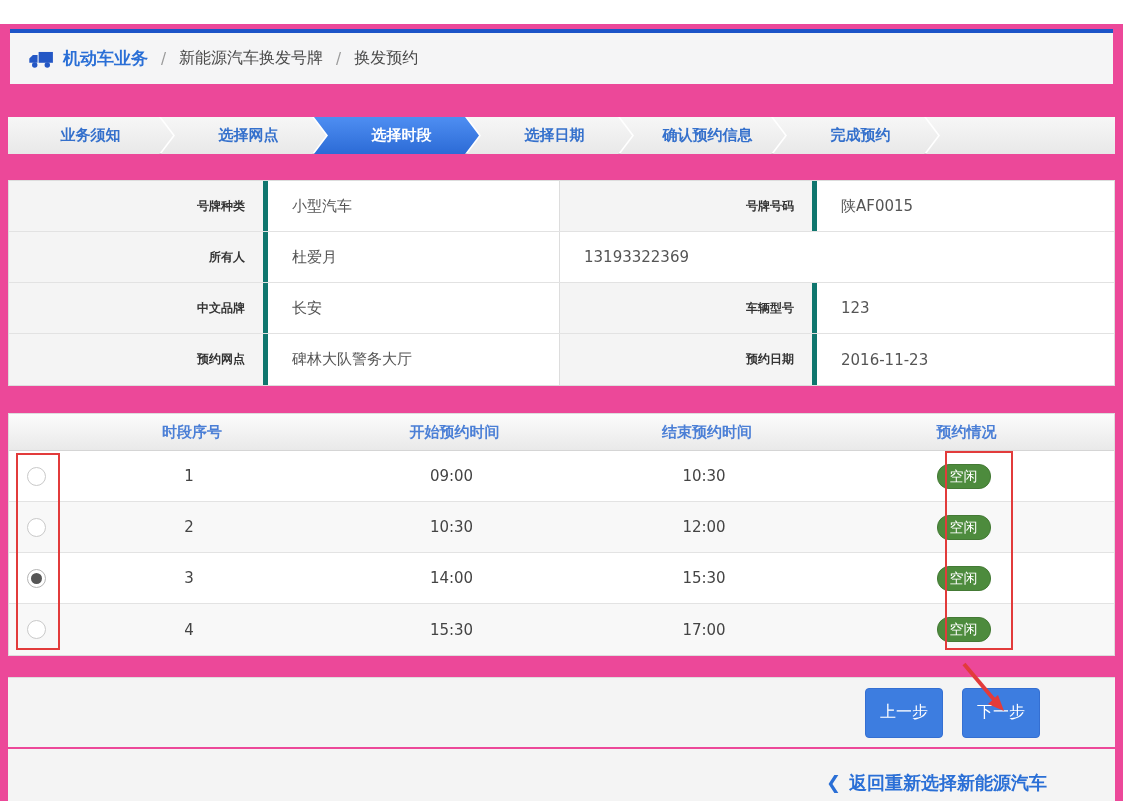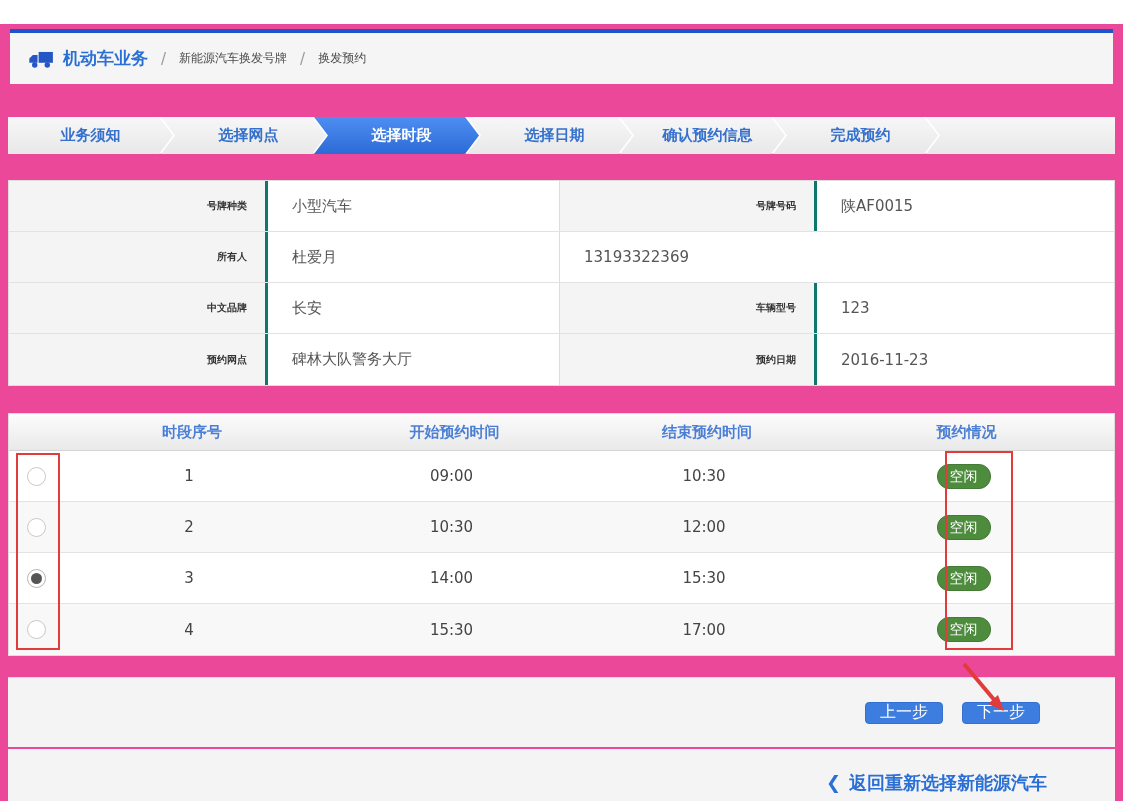--- a/index.html
+++ b/index.html
@@ -8,21 +8,21 @@
 
   
   .crumb-bar {
     position: absolute; left: 10px; right: 10px; top: 5px; height: 55px;
     background: #f5f5f6; border-top: 4px solid #1d54c8;
     display: flex; align-items: center; padding-left: 18px;
   }
   .crumb-bar .truck { width: 26px; height: 26px; color: #2457c5; margin-right: 9px; transform: scaleX(-1); }
   .crumb-root { color: #2a6fd6; font-weight: bold; font-size: 17px; }
   .crumb-sep { color: #999; font-size: 15px; margin: 0 13px; }
-  .crumb-item { color: #4a4a4a; font-size: 12px; }
+  .crumb-item { color: #4a4a4a; font-size: 16px; }
 
   
   .steps {
     position: absolute; left: 8px; right: 8px; top: 93px; height: 37px;
     display: flex; background: #fff; border-bottom: 1px solid #d8d8d8;
   }
   .tab {
     position: relative; width: 165px; height: 37px; flex: none;
     display: flex; align-items: center; justify-content: center;
     background: linear-gradient(180deg, #f7f7f7, #e8e8e8);
@@ -45,23 +45,23 @@
   }
 
   
   .info-table {
     position: absolute; left: 8px; right: 8px; top: 156px;
     border: 1px solid #ddd; background: #fff;
   }
   .info-row { display: flex; height: 51px; border-bottom: 1px solid #e2e2e2; }
   .info-row:last-child { border-bottom: none; }
   .cell-label {
-    background: #f4f4f4; color: #333; font-weight: bold; font-size: 10px;
+    background: #f4f4f4; color: #333; font-weight: bold; font-size: 12px;
     display: flex; align-items: center; justify-content: flex-end;
-    padding-right: 18px; border-right: 3px solid #0f766e;
+    padding-right: 18px; border-right: 5px solid #0f766e;
   }
   .cell-value {
     color: #555; font-size: 15px; display: flex; align-items: center; padding-left: 24px;
   }
   .w-l1 { width: 259px; } .w-v1 { width: 292px; border-right: 1px solid #ddd; }
   .w-l2 { width: 257px; } .w-v2 { flex: 1; }
 
   
   .slot-table {
     position: absolute; left: 8px; right: 8px; top: 389px;
@@ -98,21 +98,21 @@
     color: #fff; font-size: 14px; line-height: 17px;
   }
 
   
   .footer-actions {
     position: absolute; left: 8px; right: 8px; top: 653px; height: 70px;
     background: #f4f4f4; border-top: 1px solid #ddd;
     display: flex; align-items: center; justify-content: flex-end; padding-right: 75px; gap: 19px;
   }
   .btn {
-    min-width: 77px; height: 22px; border: 1px solid #346fd2; border-radius: 4px;
+    min-width: 77px; height: 50px; border: 1px solid #346fd2; border-radius: 4px;
     background: #3d7de0; color: #fff; font-size: 16px; font-family: inherit;
     display: flex; align-items: center; justify-content: center; cursor: pointer; padding: 0 14px;
   }
   .footer-link {
     position: absolute; left: 8px; right: 8px; top: 725px; height: 68px;
     background: #f4f4f4; border-bottom: 1px solid #ddd;
     display: flex; align-items: center; justify-content: flex-end; padding-right: 68px;
   }
   .back-link { color: #2a6fd6; font-weight: bold; font-size: 18px; text-decoration: none; display: flex; align-items: center; gap: 8px; cursor: pointer; }
   .back-link .chev { font-size: 18px; }

